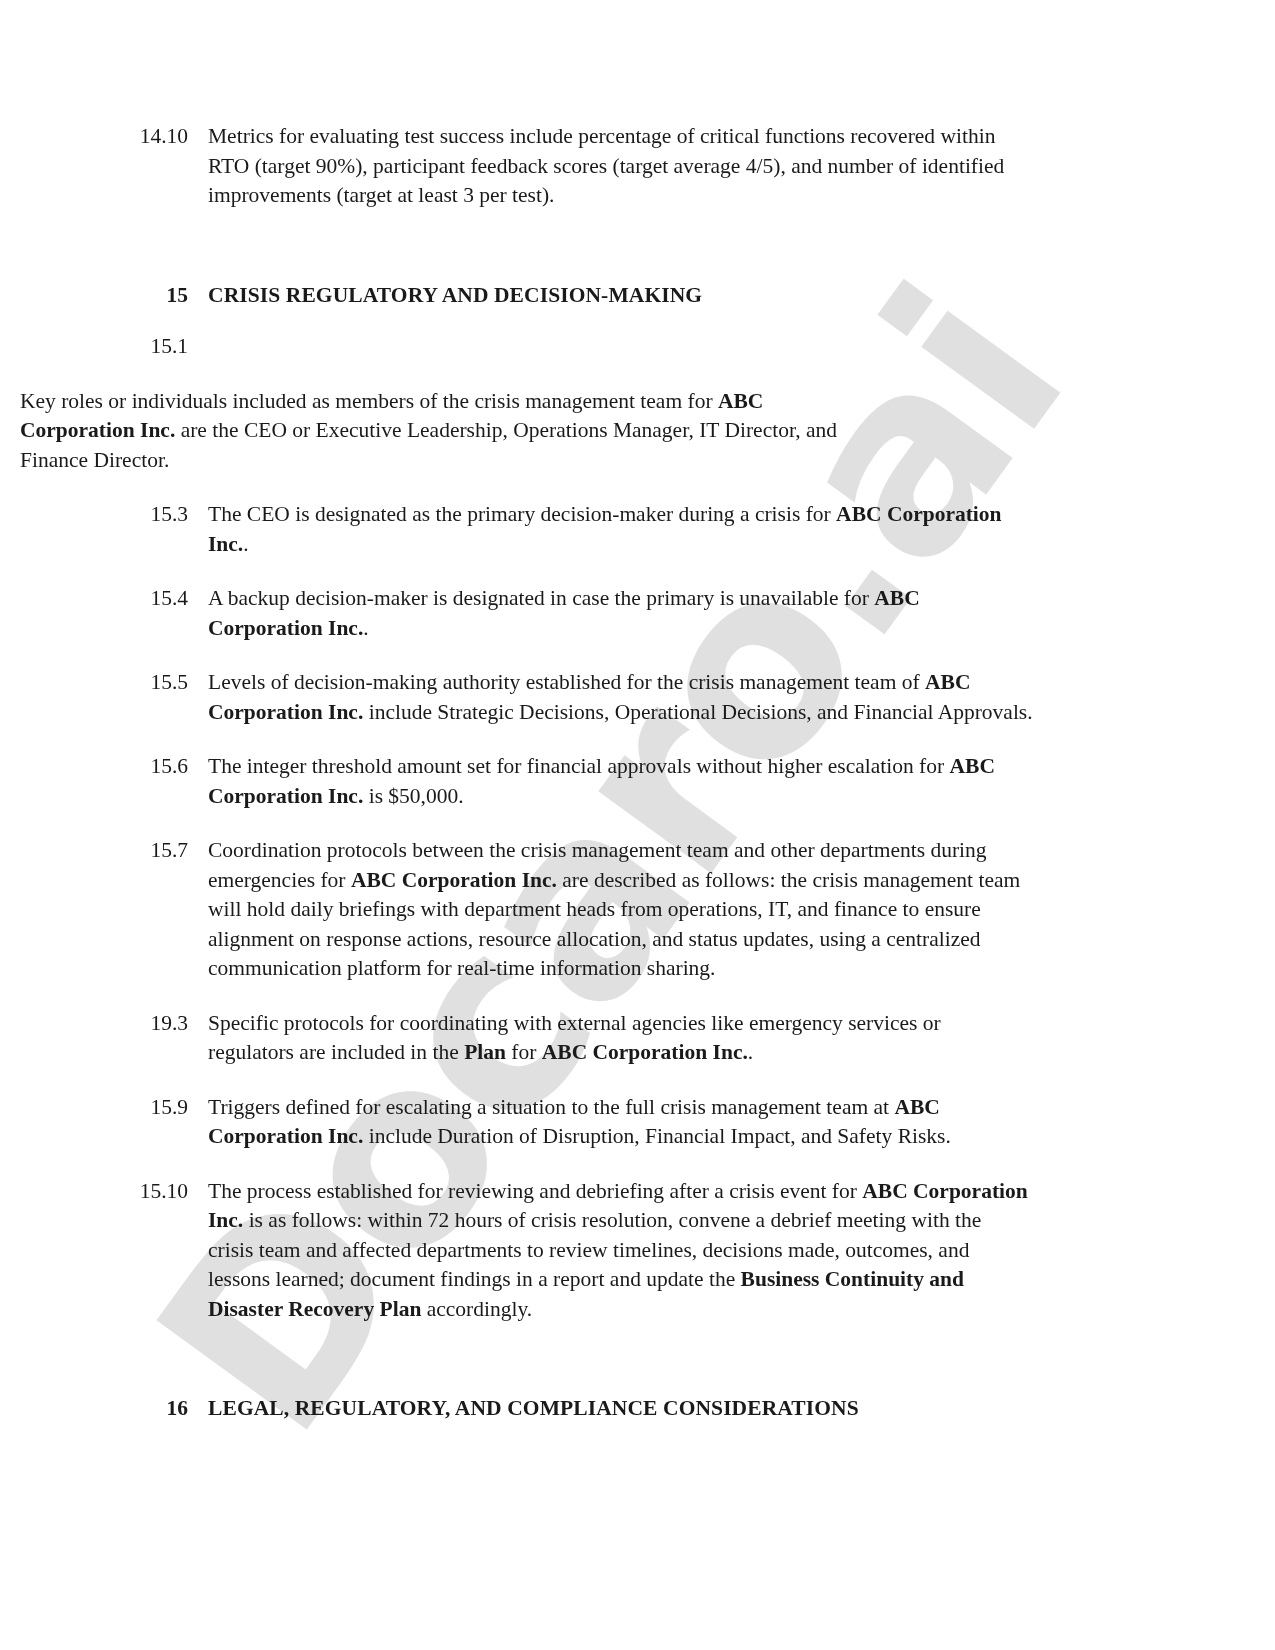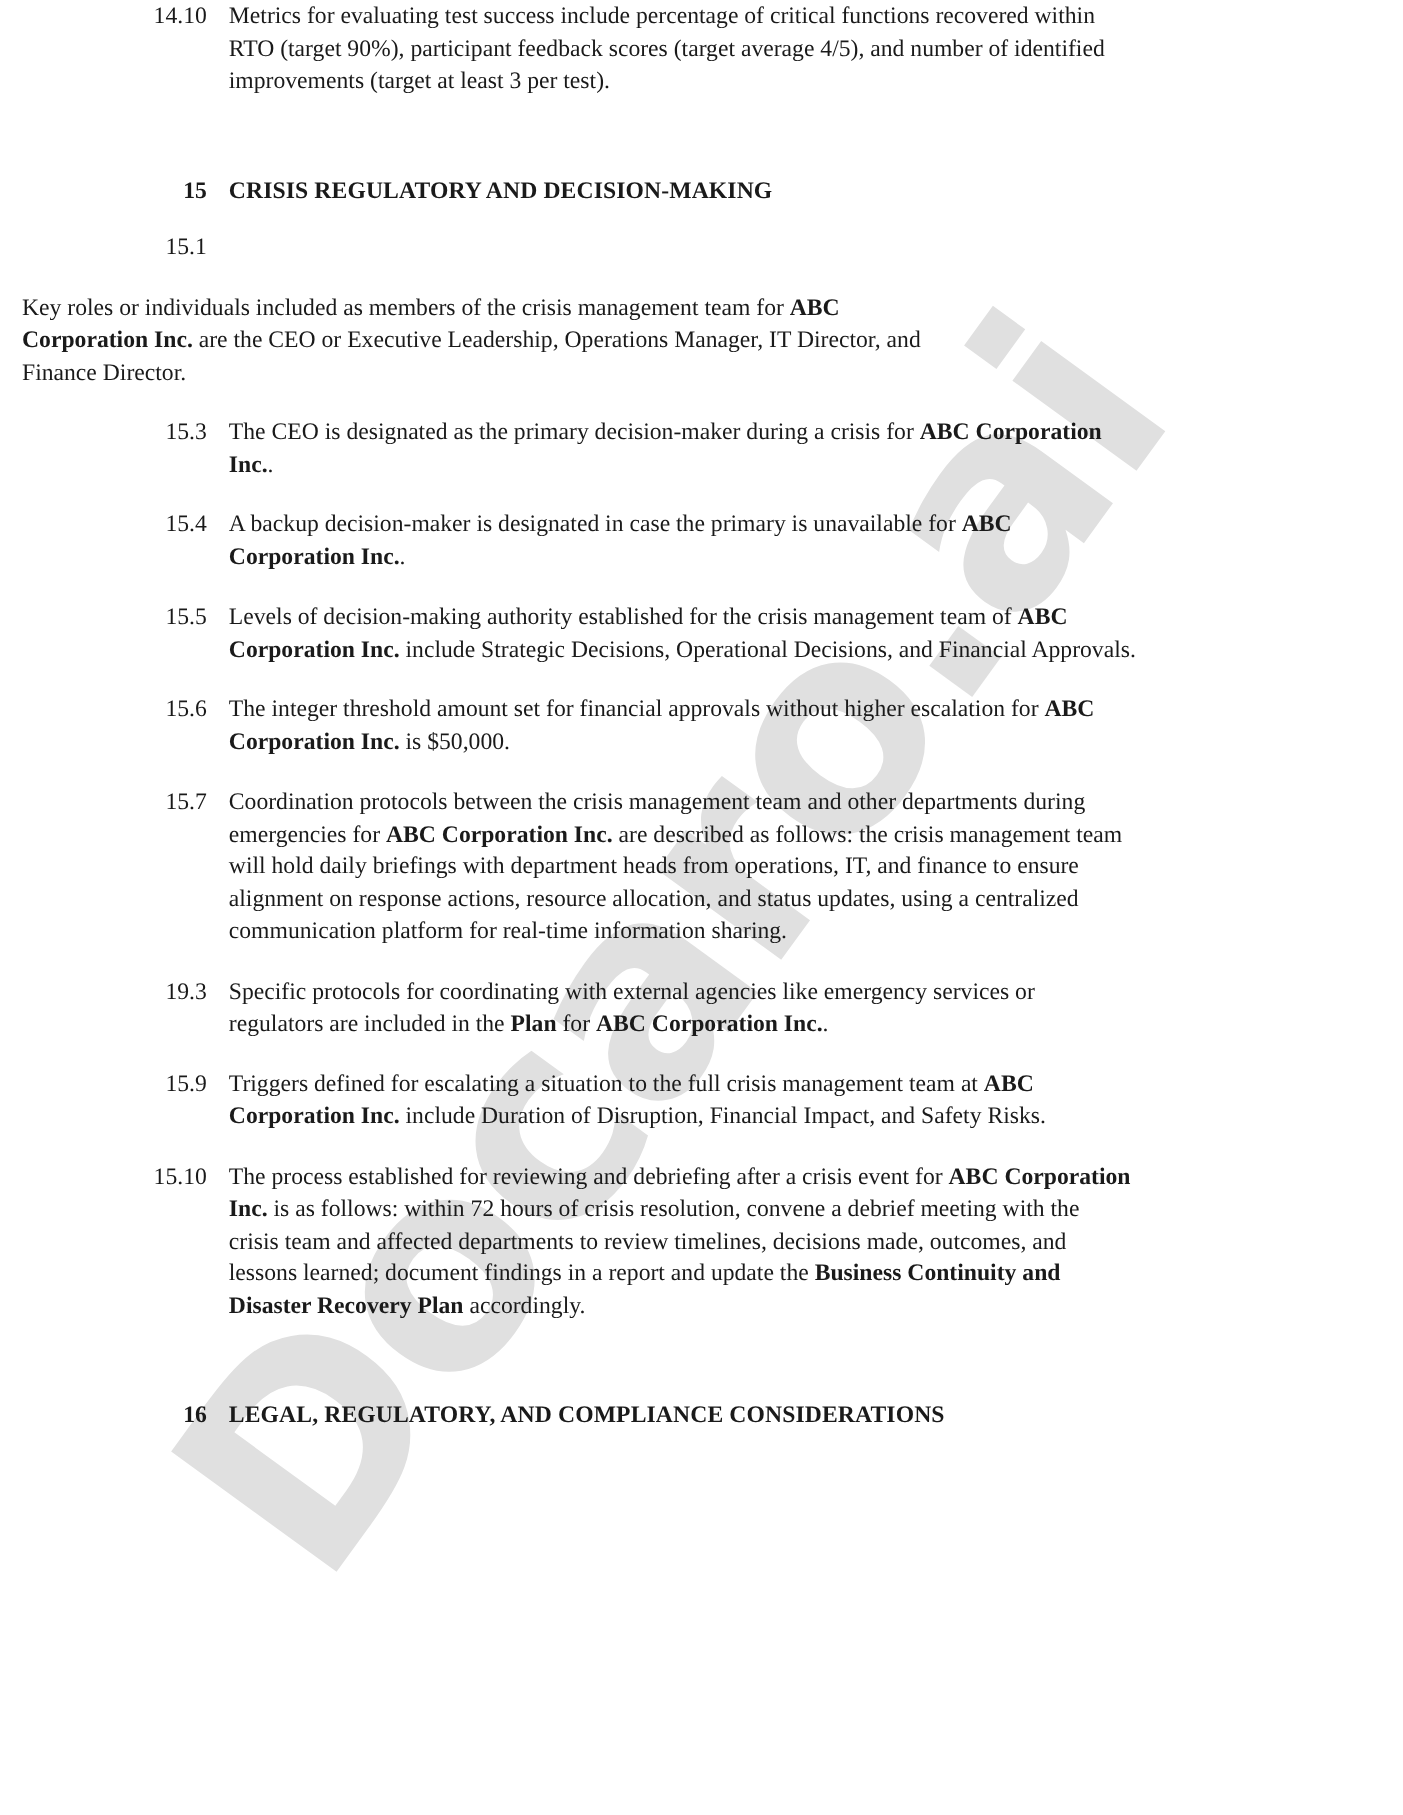--- a/index.html
+++ b/index.html
@@ -28,20 +28,21 @@
     font-size: 255px;
     letter-spacing: -0.02em;
     white-space: nowrap;
     z-index: 0;
     user-select: none;
     pointer-events: none;
   }
   .content {
     position: relative;
     z-index: 1;
+    padding-top: 122px;
   }
   .row {
     display: flex;
     margin-bottom: 25px;
   }
   .row.heading {
     margin-top: 70px;
     margin-bottom: 22px;
     font-weight: bold;
   }

